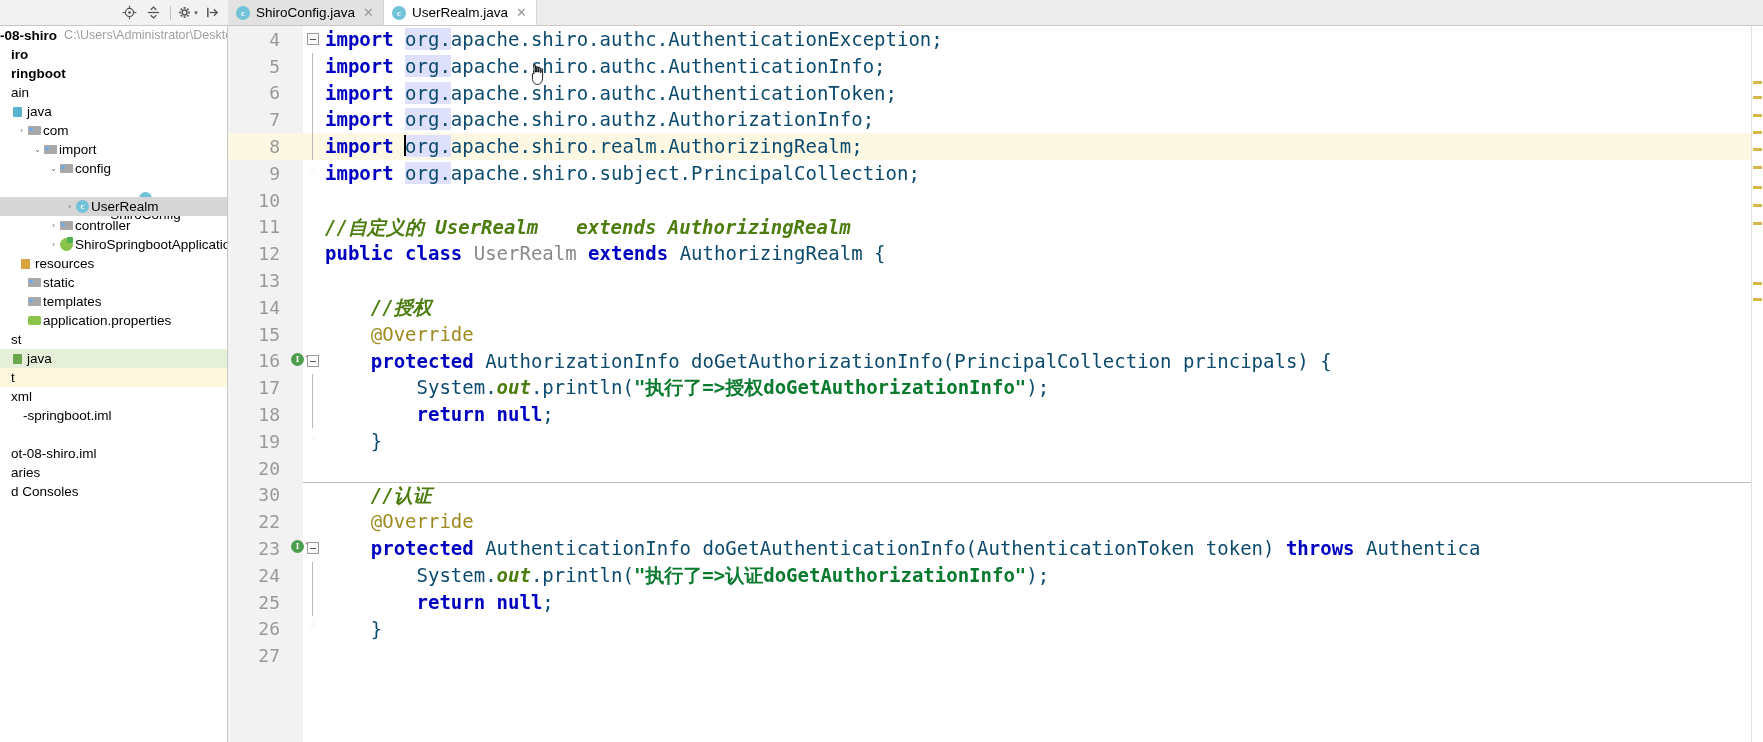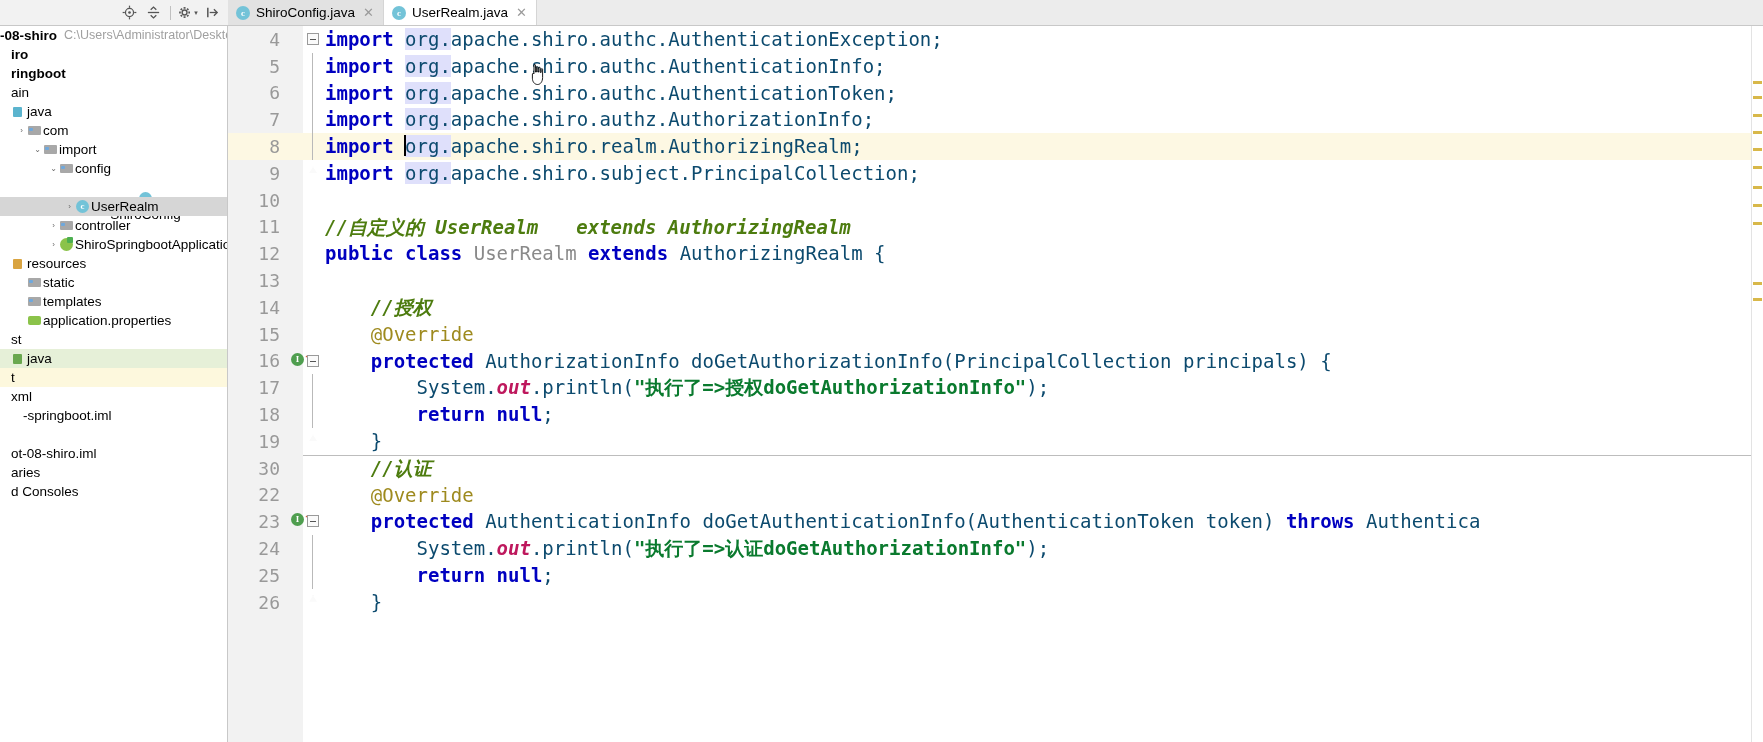--- a/index.html
+++ b/index.html
@@ -178,21 +178,21 @@
   .ctext {
     flex: 1 1 auto; white-space: pre; overflow: hidden;
     font-family: "DejaVu Sans Mono", monospace;
     line-height: 26.8px;
   }
   .kw { color: #0000c0; font-weight: bold; }
   .plain { color: #0c4a6e; }
   .cmt { color: #4d7c0f; font-style: italic; font-weight: bold; }
   .ann { color: #9e8a1e; }
   .str { color: #0a7a2e; font-weight: bold; }
-  .fld { color: #be185d; font-style: italic; font-weight: bold; }
+  .fld { color: #4d7c0f; font-style: italic; font-weight: bold; }
   .clsname { color: #8a8a8a; }
   .hlmatch { background: #dfe0fb; }
 
   .caret {
     display: inline-block; width: 2px; height: 21px;
     background: #000; vertical-align: middle;
     position: relative; top: -2px; margin: 0 -1px;
   }
 
   
@@ -340,21 +340,21 @@
         <div class="tree-row" style="padding-left: 48px;">
           <span class="arrow">›</span>
           <span class="ic folder"></span>
           <span class="tree-label">controller</span>
         </div>
         <div class="tree-row" style="padding-left: 48px;">
           <span class="arrow">›</span>
           <span class="ic spring"></span>
           <span class="tree-label">ShiroSpringbootApplication</span>
         </div>
-        <div class="tree-row" style="padding-left: 0px;">
+        <div class="tree-row" style="padding-left: 8px;">
           <span class="arrow"></span>
           <span class="ic resfolder"></span>
           <span class="tree-label">resources</span>
         </div>
         <div class="tree-row" style="padding-left: 16px;">
           <span class="arrow"></span>
           <span class="ic folder"></span>
           <span class="tree-label">static</span>
         </div>
         <div class="tree-row" style="padding-left: 16px;">
@@ -523,20 +523,26 @@
         </div>
         <div class="cl">
           <span class="lineno">19</span>
           <span class="gutmark"></span>
           <span class="fold">
             <span class="fcap top"></span>
           </span>
           <span class="ctext"><span class="plain">    }</span></span>
         </div>
         <div class="cl">
+          <span class="lineno">20</span>
+          <span class="gutmark"></span>
+          <span class="fold"></span>
+          <span class="ctext"></span>
+        </div>
+        <div class="cl">
           <div class="meth-sep" style="top: 0px;"></div>
           <span class="lineno">30</span>
           <span class="gutmark"></span>
           <span class="fold"></span>
           <span class="ctext"><span class="plain">    </span><span class="cmt">//认证</span></span>
         </div>
         <div class="cl">
           <span class="lineno">22</span>
           <span class="gutmark"></span>
           <span class="fold"></span>
@@ -569,20 +575,26 @@
           </span>
           <span class="ctext"><span class="plain">        </span><span class="kw">return null</span><span class="plain">;</span></span>
         </div>
         <div class="cl">
           <span class="lineno">26</span>
           <span class="gutmark"></span>
           <span class="fold">
             <span class="fcap top"></span>
           </span>
           <span class="ctext"><span class="plain">    }</span></span>
+        </div>
+        <div class="cl">
+          <span class="lineno">27</span>
+          <span class="gutmark"></span>
+          <span class="fold"></span>
+          <span class="ctext"></span>
         </div>
       </div>
 
     <svg id="cursor" viewBox="0 0 18 22">
       <path d="M5 1 C5 0.3 6.4 0.3 6.4 1 L6.4 8 L7.4 8 L7.4 3.2 C7.4 2.5 8.8 2.5 8.8 3.2 L8.8 8 L9.8 8 L9.8 3.8
                C9.8 3.1 11.2 3.1 11.2 3.8 L11.2 8.4 L12.2 8.4 L12.2 5.2 C12.2 4.5 13.6 4.5 13.6 5.2
                L13.6 13.5 C13.6 17.5 11.5 20.5 8.6 20.5 C5.6 20.5 3.4 17.8 3.4 14.2 L3.4 10
                C3.4 9.2 4.8 9.2 4.9 10 Z" fill="#ffffff" stroke="#000000" stroke-width="0.9"></path>
     </svg>
   </div>

